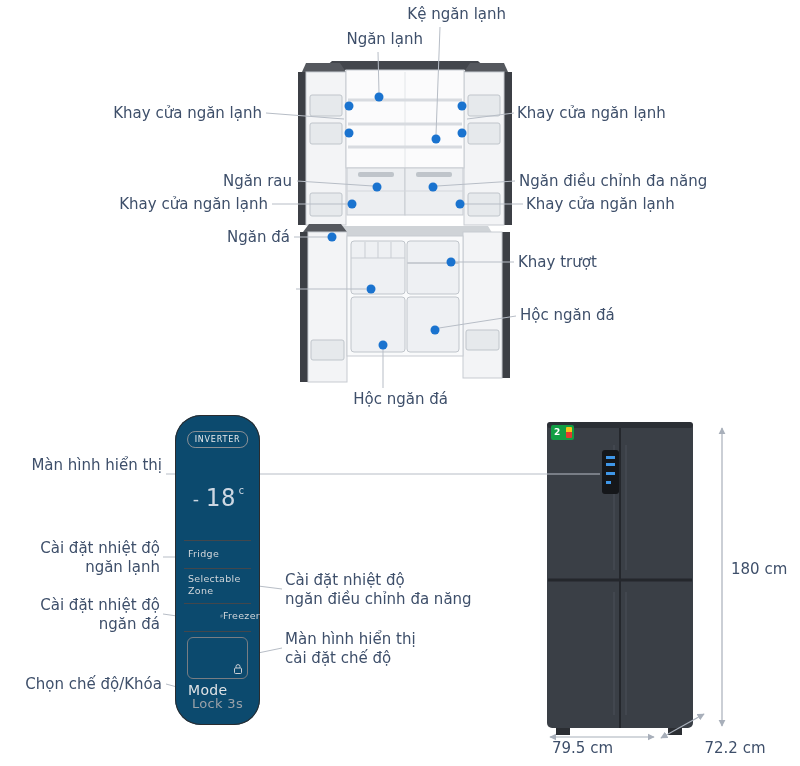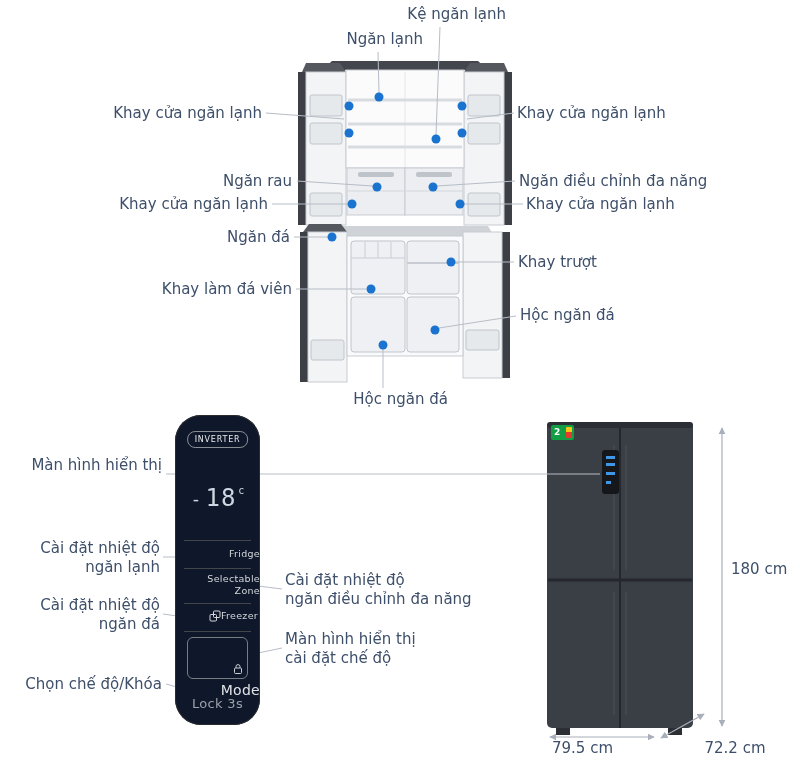--- a/index.html
+++ b/index.html
@@ -13,32 +13,32 @@
   .dim{position:absolute;font-size:15px;color:#3e4f6a;z-index:2;}
 
   
   .energy{position:absolute;left:551px;top:425px;width:23px;height:15px;background:#119e44;
           border-radius:2px;display:flex;align-items:center;z-index:3;}
   .en-num{color:#fff;font-size:9px;font-weight:bold;padding-left:3px;flex:1;line-height:15px;}
   .en-strip{width:6px;height:11px;margin-right:2px;border-radius:1px;
             background:linear-gradient(#f5c518 50%, #e23b2e 50%);}
 
   
-  .panel{position:absolute;left:175px;top:415px;width:85px;height:310px;background:#0f172a;
+  .panel{position:absolute;left:175px;top:415px;width:85px;height:310px;background:#0c4a6e;
          border-radius:26px;box-shadow:inset 0 0 0 1px #2a2c2f;z-index:3;}
   .inv-badge{position:absolute;top:16px;left:50%;transform:translateX(-50%);
              border:1px solid #8b9096;border-radius:8px;color:#e8eaec;font-size:8px;
              letter-spacing:.8px;padding:3px 7px;white-space:nowrap;}
   .pdisplay{position:absolute;top:60px;left:0;right:0;height:46px;display:flex;align-items:center;
             justify-content:center;color:#cdd7e2;font-family:"DejaVu Sans Mono",monospace;}
   .minus{font-size:18px;margin-right:4px;}
   .val{font-size:24px;letter-spacing:1px;}
   .unit{font-size:10px;align-self:flex-start;margin-top:10px;margin-left:2px;}
   .pdiv{position:absolute;left:9px;right:9px;height:1px;background:#43474c;}
-  .pbtn{position:absolute;left:0;right:0;text-align:right;color:#d3d7db;font-size:9.5px;letter-spacing:.3px;}
+  .pbtn{position:absolute;left:0;right:0;text-align:left;color:#d3d7db;font-size:9.5px;letter-spacing:.3px;padding-left:13px;}
   .pbtn span{display:block;line-height:12px;}
   .frz{display:flex;align-items:center;justify-content:center;margin-left:32px;}
   .mode-display{position:absolute;left:12px;top:222px;width:61px;height:42px;border:1px solid #787d83;border-radius:6px;}
   .lock-svg{position:absolute;right:4px;bottom:3px;}
   .mode-lbl{top:267px;font-size:14px;color:#e0e3e6;}
   .lock-hint{position:absolute;top:281px;left:0;right:0;text-align:center;font-size:13px;color:#9ba1a8;letter-spacing:.3px;}
 </style>
 </head>
 <body>
 
@@ -208,23 +208,20 @@
   </div>
   <div class="lbl" style="left:526px;top:195px;width:160px">
     <span>Khay cửa ngăn lạnh</span>
   </div>
   <div class="lbl r" style="left:198px;top:228px;width:92px">
     <span>Ngăn đá</span>
   </div>
   <div class="lbl" style="left:518px;top:253px;width:110px">
     <span>Khay trượt</span>
   </div>
-  <div class="lbl r" style="left:150px;top:280px;width:142px">
-    <span>Khay làm đá viên</span>
-  </div>
   <div class="lbl" style="left:520px;top:306px;width:120px">
     <span>Hộc ngăn đá</span>
   </div>
   <div class="lbl c" style="left:332px;top:390px;width:116px">
     <span>Hộc ngăn đá</span>
   </div>
 
   <div class="lbl r" style="left:20px;top:456px;width:142px">
     <span>Màn hình hiển thị</span>
   </div>

